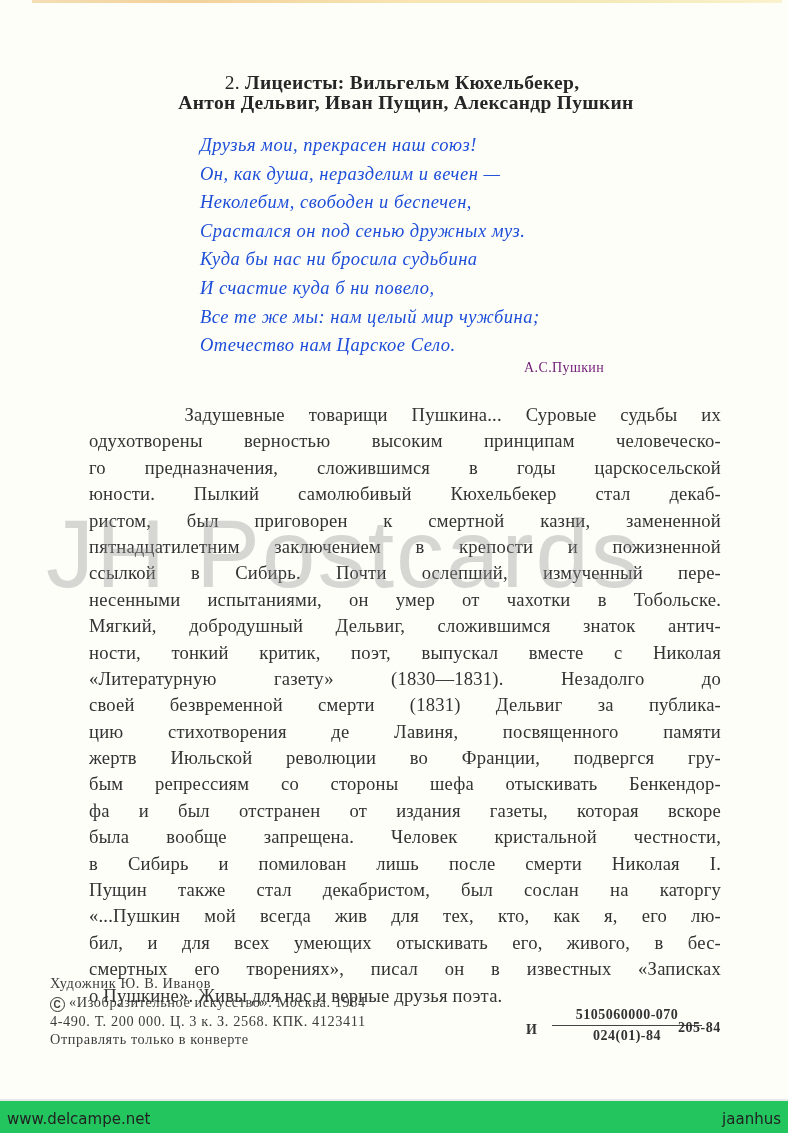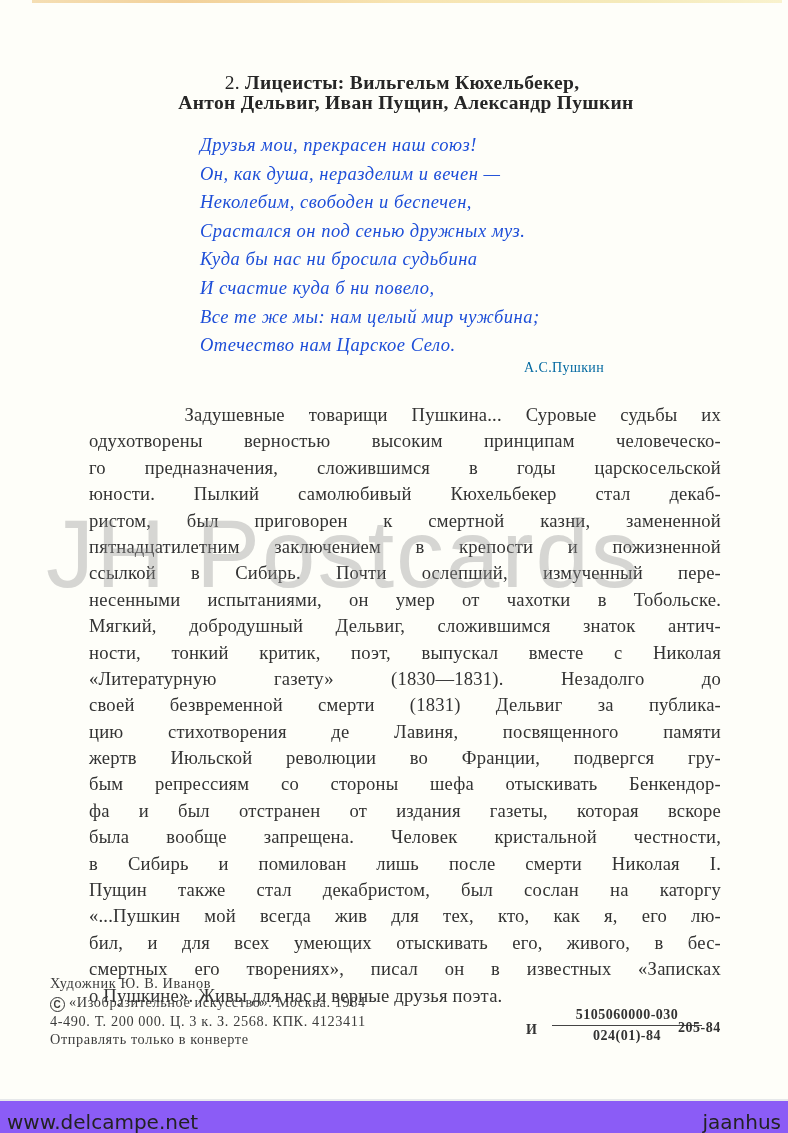--- a/index.html
+++ b/index.html
@@ -29,21 +29,21 @@
     .title-2 { top: 92px; left: 12px; }
     .title .num { font-weight: normal; }
     .poem {
       position: absolute; left: 200px; top: 131px;
       font-style: italic; font-size: 18.5px; line-height: 28.6px;
       color: #1d4ed8; letter-spacing: 0.5px;
     }
     .poem div { white-space: nowrap; }
     .author {
       position: absolute; left: 524px; top: 360px;
-      font-size: 14px; letter-spacing: 0.4px; color: #0369a1;
+      font-size: 14px; letter-spacing: 0.4px; color: #701a75;
     }
     .body-text {
       position: absolute; left: 89px; top: 402px; width: 632px;
       font-size: 18.6px; line-height: 26.4px; color: #333;
       letter-spacing: 0.2px;
     }
     .body-text div { text-align: justify; text-align-last: justify; white-space: nowrap; height: 26.4px; }
     .body-text div.last { text-align-last: left; }
     .watermark {
       position: absolute; left: 46px; top: 504px;
@@ -67,23 +67,23 @@
       position: absolute; left: 526px; top: 1007px;
       font-size: 14px; font-weight: bold; color: #333; letter-spacing: 0.5px;
     }
     .index .letter { position: absolute; left: 0; top: 15px; }
     .index .frac { position: absolute; left: 26px; top: 0; width: 150px; text-align: center; }
     .index .num-top { border-bottom: 1.5px solid #444; padding-bottom: 2px; white-space: nowrap; }
     .index .num-bot { padding-top: 2px; white-space: nowrap; }
     .index .suffix { position: absolute; left: 152px; top: 13px; white-space: nowrap; }
     .footer {
       position: absolute; left: 0; top: 1101px; width: 788px; height: 32px;
-      background: #8b5cf6;
+      background: #22c55e;
       font-family: "DejaVu Sans", "Liberation Sans", sans-serif;
-      font-size: 20px; color: #222;
+      font-size: 15px; color: #222;
     }
     .footer .left { position: absolute; left: 7px; top: 9px; }
     .footer .right { position: absolute; right: 7px; top: 9px; }
   </style>
 </head>
 <body>
 
 <div class="card">
   <div class="top-edge"></div>
 
@@ -140,21 +140,21 @@
     <div>
       <span class="copy-sign">C</span><span>«Изобразительное искусство». Москва. 1984</span>
     </div>
     <div>4-490. Т. 200 000. Ц. 3 к. З. 2568. КПК. 4123411</div>
     <div>Отправлять только в конверте</div>
   </div>
 
   <div class="index">
     <span class="letter">И</span>
     <div class="frac">
-      <div class="num-top">5105060000-030</div>
+      <div class="num-top">5105060000-070</div>
       <div class="num-bot">024(01)-84</div>
     </div>
     <span class="suffix">205-84</span>
   </div>
 </div>
 
 <div class="footer">
   <span class="left">www.delcampe.net</span>
   <span class="right">jaanhus</span>
 </div>

